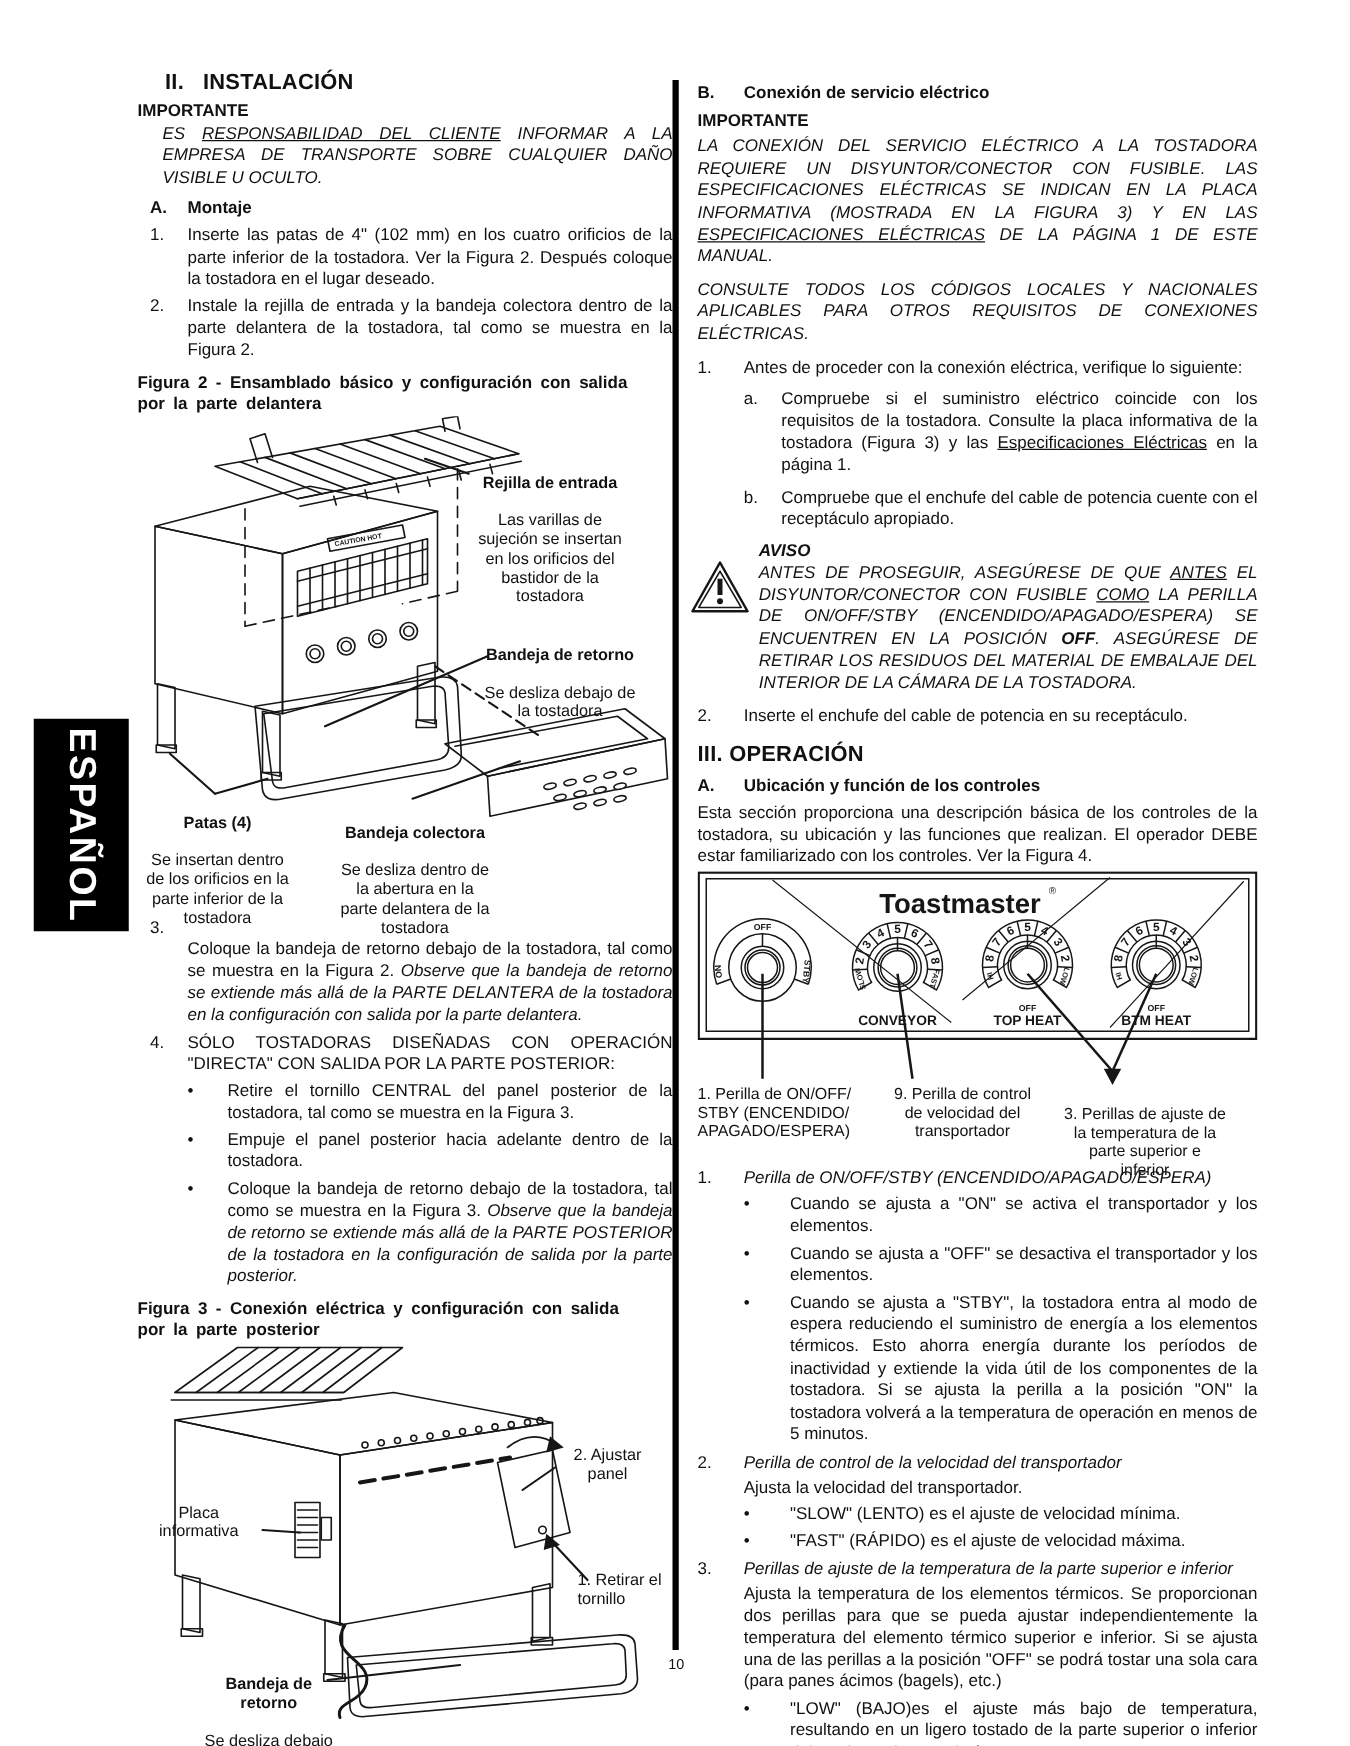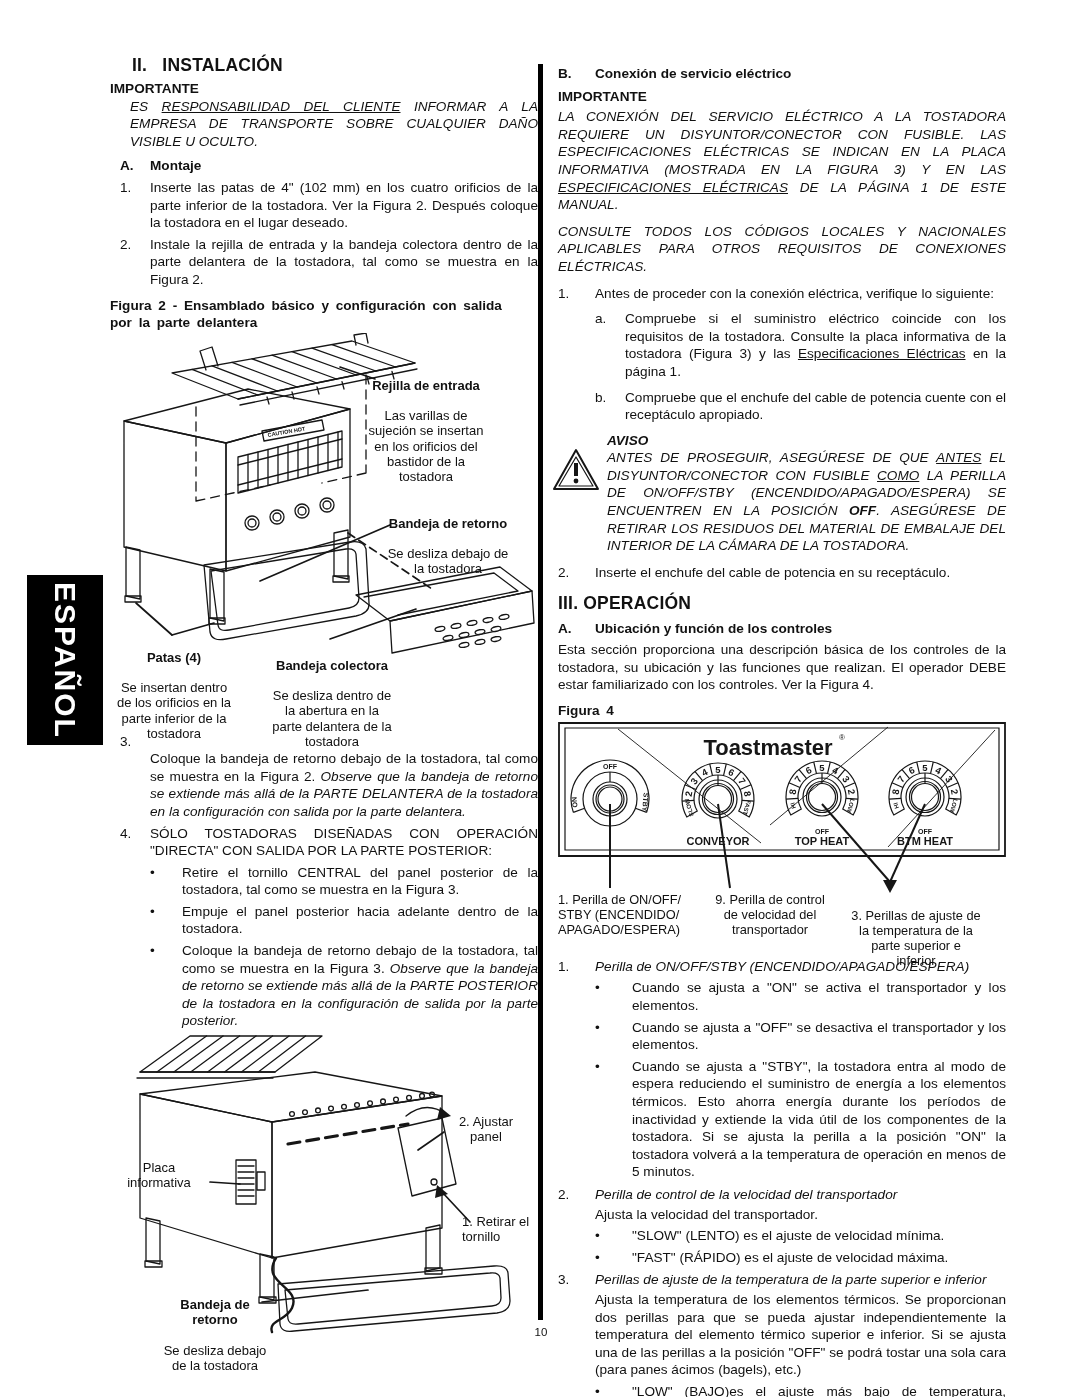--- a/index.html
+++ b/index.html
@@ -149,21 +149,21 @@
 
         <g stroke-width="1.7">
           <line x1="265" y1="46" x2="230" y2="34"></line>
           <line x1="280" y1="192" x2="150" y2="248"></line>
           <line x1="62" y1="302" x2="26" y2="270"></line>
           <line x1="62" y1="302" x2="104" y2="290"></line>
           <line x1="220" y1="306" x2="306" y2="276"></line>
           <line x1="238" y1="200" x2="322" y2="256" stroke-dasharray="8 5"></line>
         </g>
       </svg>
-      <div class="flabel" style="left:250px;top:30px;width:132px;">
+      <div class="flabel" style="left:264px;top:30px;width:132px;">
         <div class="ft">Rejilla de entrada</div>
         <div>Las varillas de
 sujeción se insertan
 en los orificios del
 bastidor de la
 tostadora</div>
       </div>
       <div class="flabel" style="left:258px;top:168px;width:160px;">
         <div class="ft">Bandeja de retorno</div>
         <div>Se desliza debajo de
@@ -201,20 +201,22 @@
     </div>
     <div class="bul">
       <span class="bk">•</span>
       <span class="t"><span>Empuje el panel posterior hacia adelante dentro de la tostadora.</span><span class="it"></span></span>
     </div>
     <div class="bul">
       <span class="bk">•</span>
       <span class="t"><span>Coloque la bandeja de retorno debajo de la tostadora, tal como se muestra en la Figura 3. </span><span class="it">Observe que la bandeja de retorno se extiende más allá de la PARTE POSTERIOR de la tostadora en la configuración de salida por la parte posterior.</span></span>
     </div>
 
+    <div class="figcap">Figura 3 - Conexión eléctrica y configuración con salida
+por la parte posterior</div>
 
     <div class="fig fig3">
       <svg width="428" height="304" viewBox="0 0 428 304" fill="none" stroke="#161616" stroke-width="1.3" stroke-linejoin="round" stroke-linecap="round">
 
         <polygon points="30,40 80,4 212,4 165,40"></polygon>
         <path d="M96.5,4 L46.9,40 M113,4 L63.8,40 M129.5,4 L80.7,40 M146,4 L97.6,40 M162.5,4 L114.5,40 M179,4 L131.4,40 M195.5,4 L148.3,40"></path>
         <path d="M30,40 L165,40 M27,46 L163,46"></path>
 
         <polygon points="30,62 205,40 332,64 162,90"></polygon>
         <polygon points="162,90 332,64 332,196 162,226"></polygon>
@@ -327,21 +329,20 @@
 
     <div class="h1" style="margin-top:12px;">III. OPERACIÓN</div>
 
     <div class="h2">
       <span class="ltr">A.</span>
       <span>Ubicación y función de los controles</span>
     </div>
 
     <div class="intro">Esta sección proporciona una descripción básica de los controles de la tostadora, su ubicación y las funciones que realizan.  El operador DEBE estar familiarizado con los controles. Ver la Figura 4.</div>
 
-    <div class="figcap">Figura 4</div>
 
     <div class="fig4">
       <svg width="448" height="232" viewBox="0 0 448 232" fill="none" stroke="#161616" stroke-width="1.2">
         <rect x="1" y="1" width="446" height="133" stroke-width="1.8"></rect>
         <rect x="7" y="6" width="434" height="122"></rect>
         <path d="M60,7 L203,121 M330,5 L212,103 M437,8 L330,125" stroke-width="0.9"></path>
         <text x="210" y="33" text-anchor="middle" font-family="Liberation Sans, sans-serif" font-size="22" font-weight="bold" fill="#161616" stroke="none">Toastmaster</text>
         <text x="281" y="18" font-size="8" fill="#161616" stroke="none">®</text>
 
         <g transform="translate(52,77)">

